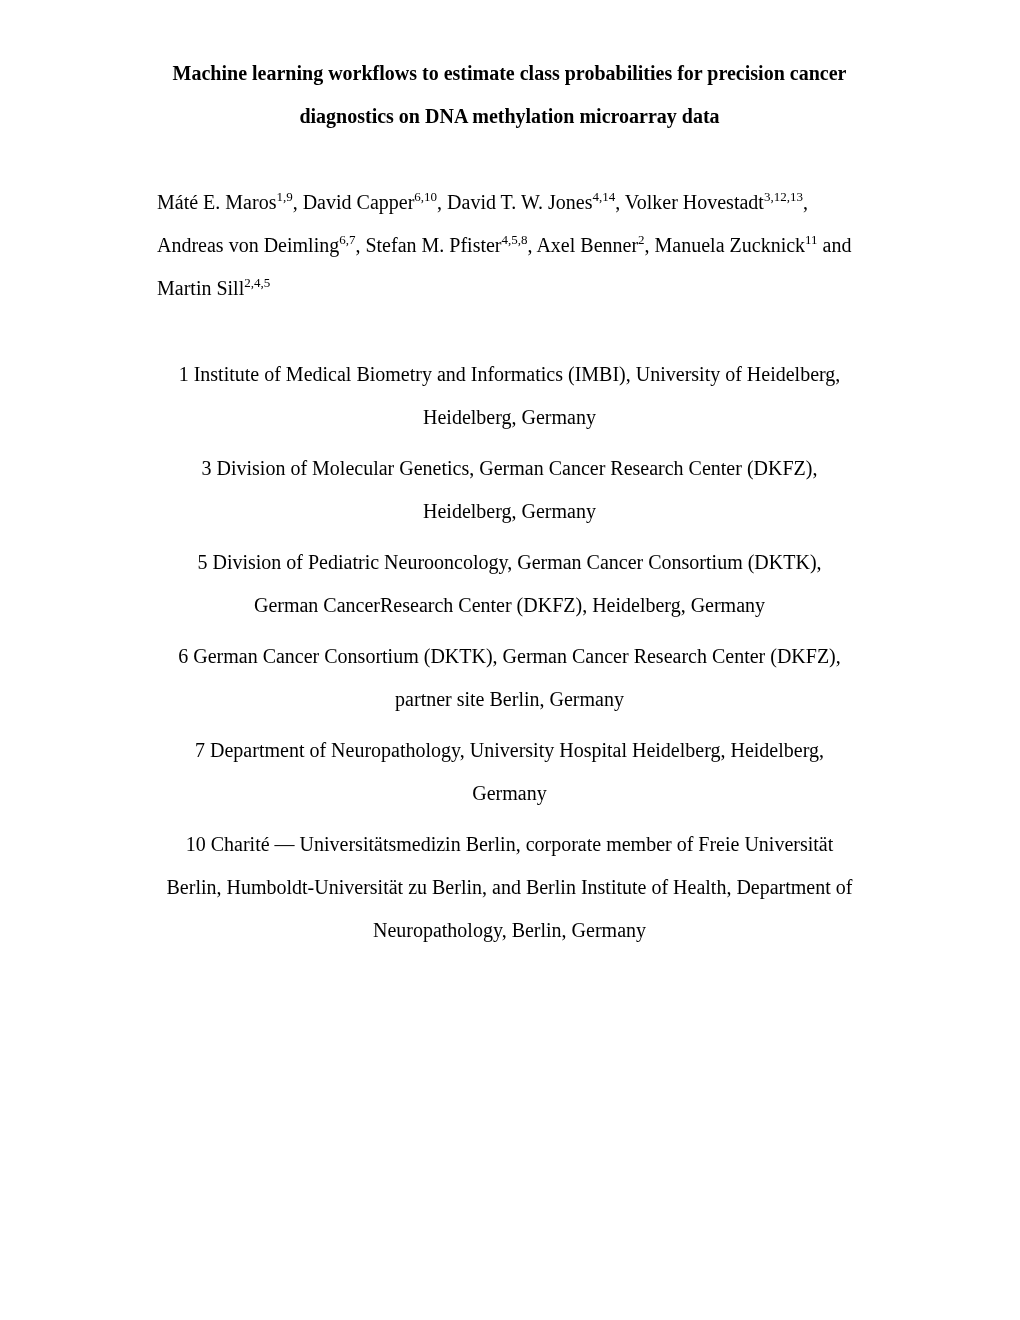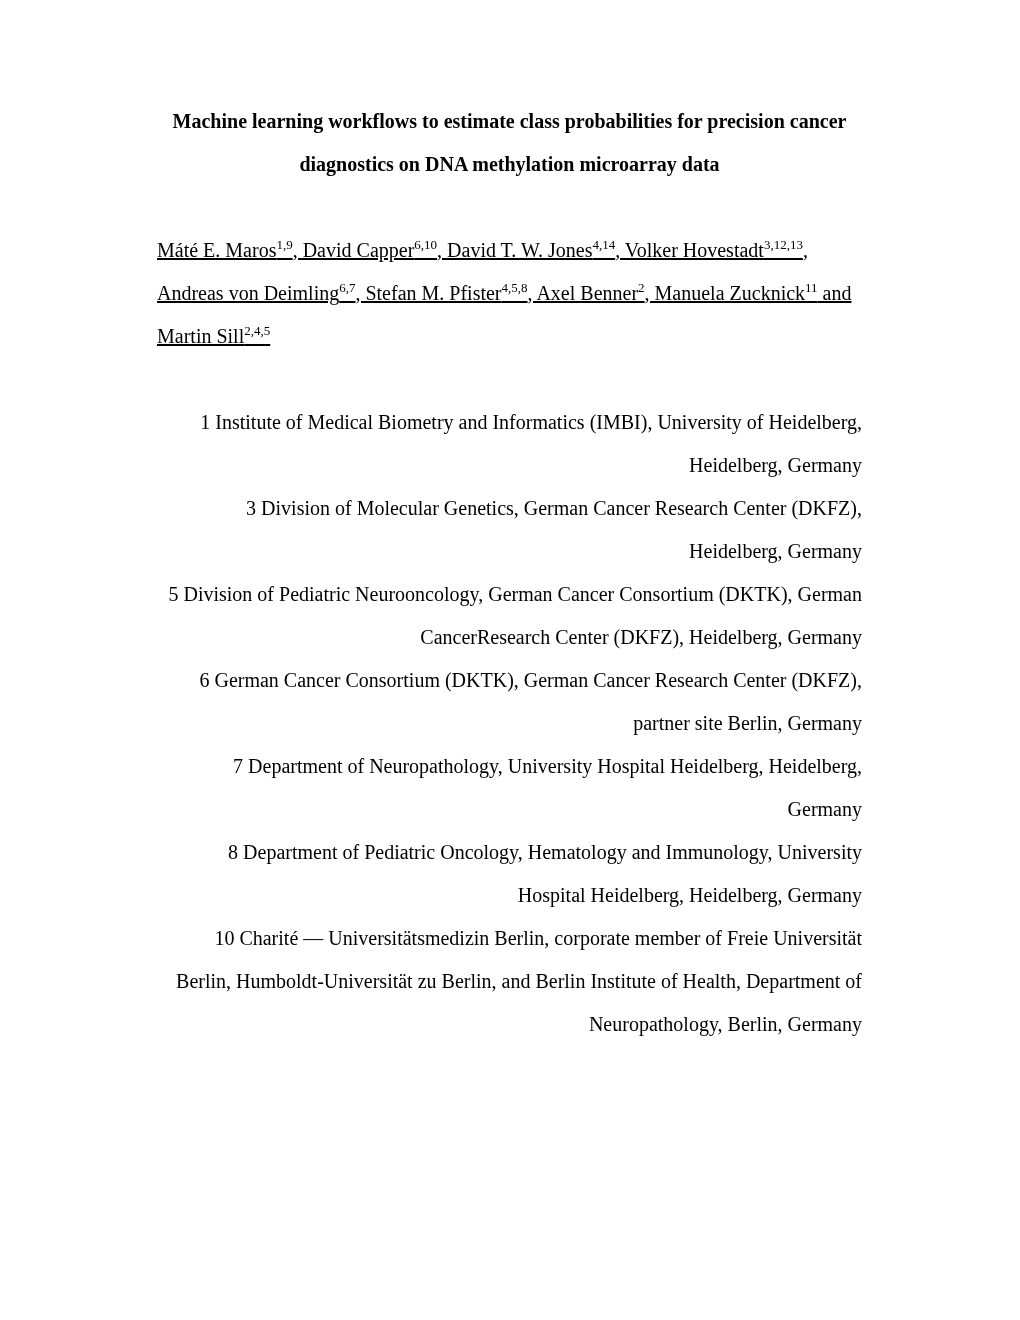--- a/index.html
+++ b/index.html
@@ -11,67 +11,65 @@
     height: 1320px;
     background: #ffffff;
     color: #000000;
     font-family: "Liberation Serif", "DejaVu Serif", serif;
     overflow: hidden;
   }
   .page {
     box-sizing: border-box;
     width: 1020px;
     height: 1128px;
-    padding: 100px 158px 0 157px;
+    padding: 52px 158px 0 157px;
   }
   .title {
     margin: 0;
     font-size: 20px;
     font-weight: bold;
     line-height: 43px;
     text-align: center;
   }
   .title-line {
     display: block;
   }
   .authors {
     margin: 43px 0 0 0;
     font-size: 20px;
     line-height: 43px;
     text-align: left;
-    text-decoration: underline;
   }
   .authors sup {
     font-size: 13px;
     line-height: 0;
     vertical-align: super;
   }
   .affiliations {
     margin-top: 43px;
   }
   .aff {
-    margin: 0;
+    margin: 8px;
     font-size: 20px;
     line-height: 43px;
-    text-align: right;
+    text-align: center;
   }
 </style>
 </head>
 <body>
 
 <div class="page">
   <h1 class="title">
     <span class="title-line">Machine learning workflows to estimate class probabilities for precision cancer</span>
     <span class="title-line">diagnostics on DNA methylation microarray data</span>
   </h1>
 
   <p class="authors">Máté E. Maros<sup>1,9</sup>, David Capper<sup>6,10</sup>, David T. W. Jones<sup>4,14</sup>, Volker Hovestadt<sup>3,12,13</sup>, Andreas von Deimling<sup>6,7</sup>, Stefan M. Pfister<sup>4,5,8</sup>, Axel Benner<sup>2</sup>, Manuela Zucknick<sup>11</sup> and Martin Sill<sup>2,4,5</sup></p>
 
   <div class="affiliations">
       <p class="aff">1 Institute of Medical Biometry and Informatics (IMBI), University of Heidelberg, Heidelberg, Germany</p>
       <p class="aff">3 Division of Molecular Genetics, German Cancer Research Center (DKFZ), Heidelberg, Germany</p>
       <p class="aff">5 Division of Pediatric Neurooncology, German Cancer Consortium (DKTK), German CancerResearch Center (DKFZ), Heidelberg, Germany</p>
       <p class="aff">6 German Cancer Consortium (DKTK), German Cancer Research Center (DKFZ), partner site Berlin, Germany</p>
       <p class="aff">7 Department of Neuropathology, University Hospital Heidelberg, Heidelberg, Germany</p>
-      <p class="aff">8 Department of Pediatric Oncology, Hematology and Immunology, University Hospital Heidelberg, Heidelberg, Germany</p>
       <p class="aff">10 Charité — Universitätsmedizin Berlin, corporate member of Freie Universität Berlin, Humboldt-Universität zu Berlin, and Berlin Institute of Health, Department of Neuropathology, Berlin, Germany</p>
     </div>
 </div>
 
 </body></html>

